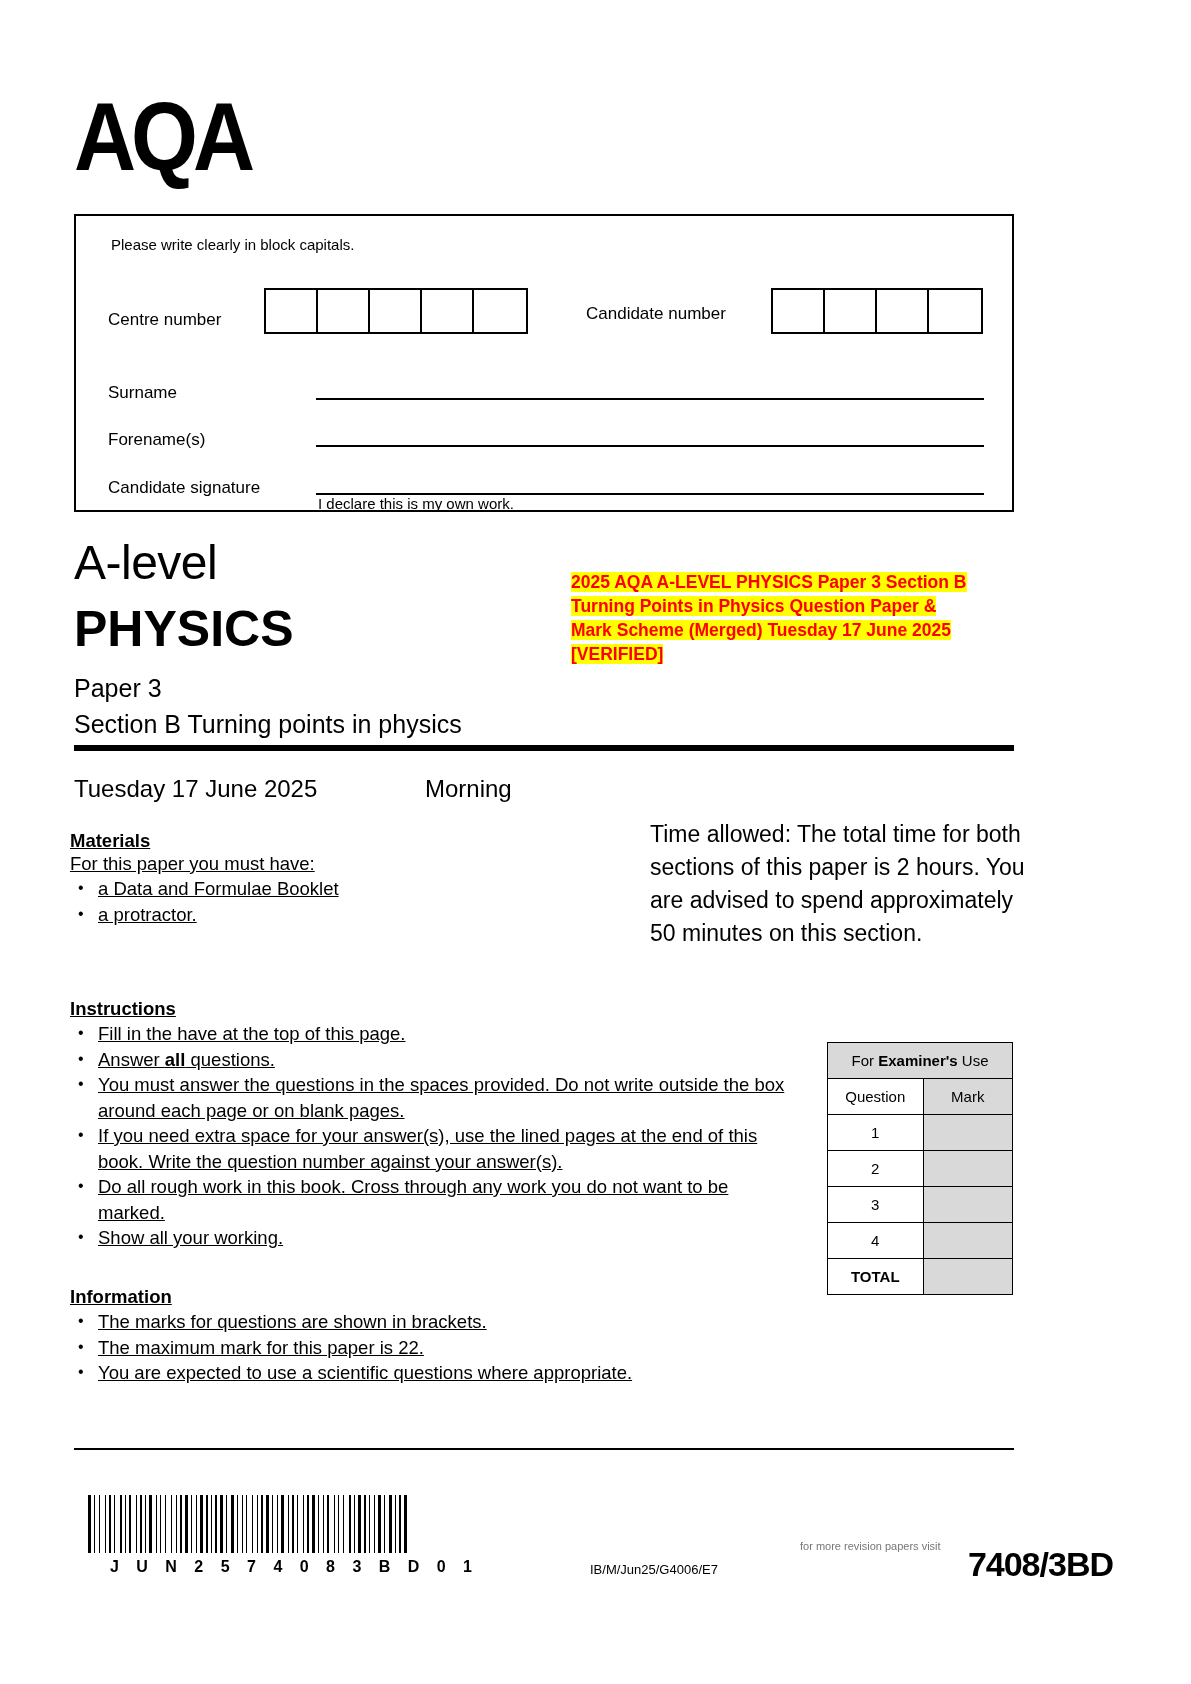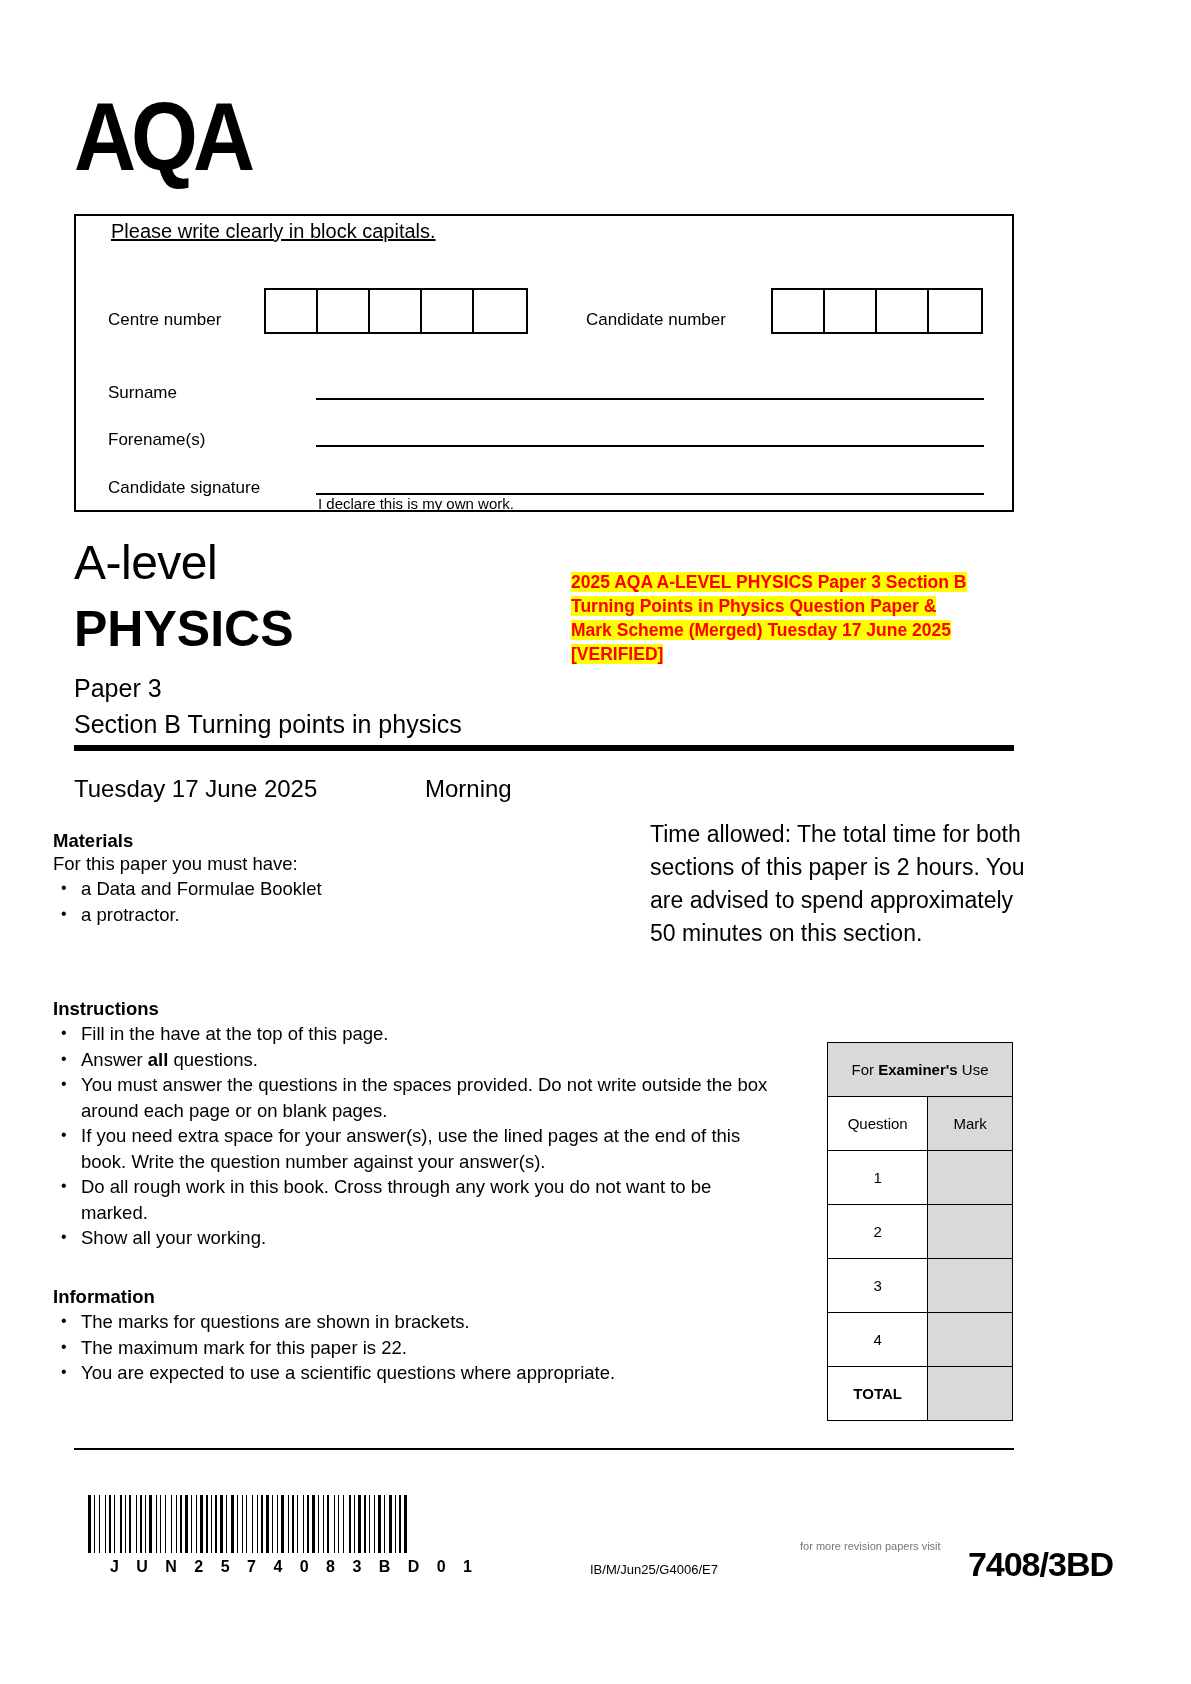--- a/index.html
+++ b/index.html
@@ -40,30 +40,29 @@
     left: 74px;
     top: 214px;
     width: 940px;
     height: 298px;
     border: 2px solid #000;
     box-sizing: border-box;
   }
   .please-write {
     position: absolute;
     left: 35px;
-    top: 4px;
-    font-size: 20px;
-    text-decoration: underline;
+    top: 20px;
+    font-size: 15px;
   }
   .field-label {
     position: absolute;
     font-size: 17px;
   }
   .lbl-centre   { left: 32px; top: 94px; }
-  .lbl-candidate{ left: 510px; top: 94px; }
+  .lbl-candidate{ left: 510px; top: 88px; }
   .lbl-surname  { left: 32px; top: 167px; }
   .lbl-forename { left: 32px; top: 214px; }
   .lbl-signature{ left: 32px; top: 262px; }
 
   .boxrow {
     position: absolute;
     display: flex;
     border: 2px solid #000;
     box-sizing: border-box;
     height: 46px;
@@ -166,22 +165,23 @@
     left: 650px;
     top: 818px;
     width: 380px;
     font-size: 23px;
     line-height: 33px;
   }
 
   
   .sec {
     position: absolute;
-    left: 53px;
+    left: 70px;
     width: 730px;
+    text-decoration: underline;
   }
   .sec-materials   { top: 830px; }
   .sec-instructions{ top: 998px; }
   .sec-information { top: 1286px; }
 
   .sec h3 {
     margin: 0 0 1px 0;
     font-size: 18.5px;
     font-weight: 700;
   }
@@ -217,21 +217,21 @@
     top: 1042px;
     width: 186px;
     border-collapse: collapse;
     font-size: 15px;
   }
   .exam-table td, .exam-table th {
     border: 1.6px solid #000;
     height: 29px;
     text-align: center;
     font-weight: 400;
-    padding: 12px;
+    padding: 3px;
     margin-top: 38px;
   }
   .exam-table .hdr-span {
     background: #d9d9d9;
     font-size: 15px;
   }
   .exam-table .hdr-q { background: #ffffff; width: 94px; }
   .exam-table .hdr-m { background: #d9d9d9; width: 92px; }
   .exam-table .q-cell { background: #ffffff; }
   .exam-table .m-cell { background: #d9d9d9; }

